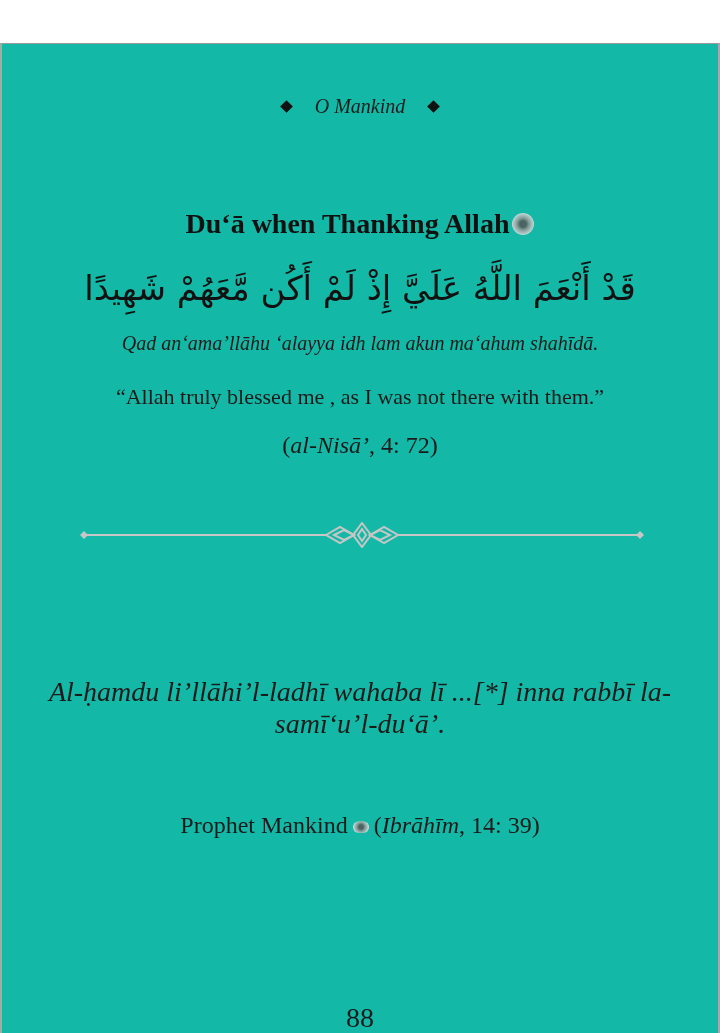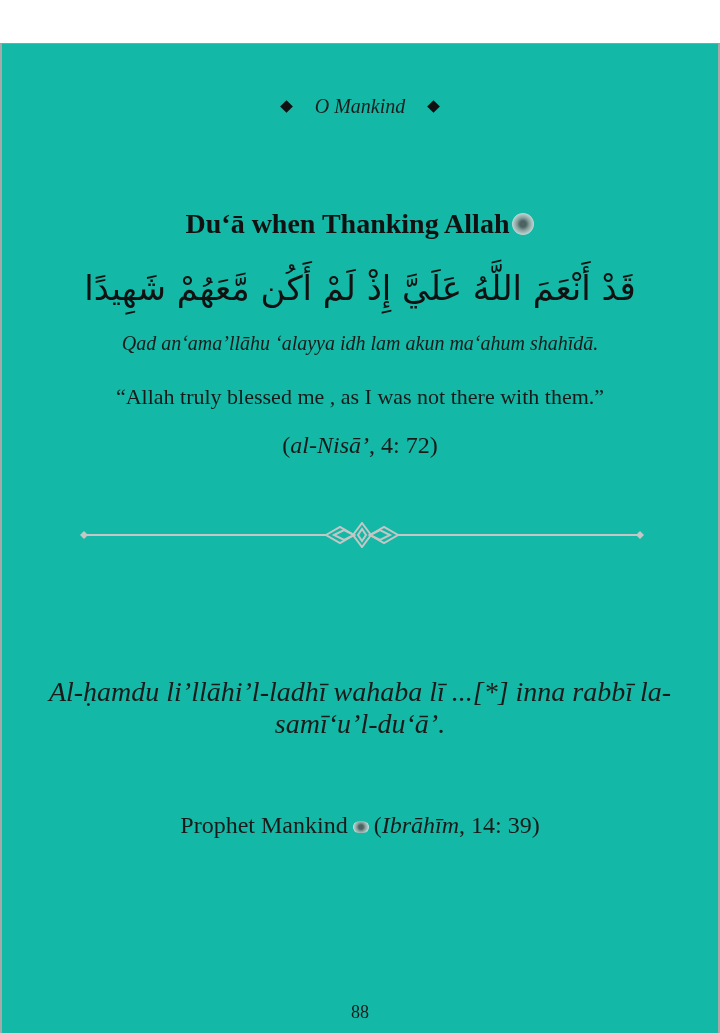--- a/index.html
+++ b/index.html
@@ -121,21 +121,21 @@
       top: 478px;
       left: 74px;
       width: 572px;
       height: 26px;
     }
 
     
     .page-number {
       top: 958px;
       font-family: "Liberation Serif", "DejaVu Serif", serif;
-      font-size: 18px;
+      font-size: 28px;
       color: #1a1a1a;
     }
   </style>
 </head>
 <body>
 
 <div class="page">
 
   <div class="abs running-header">
     <span class="diamond"></span>

